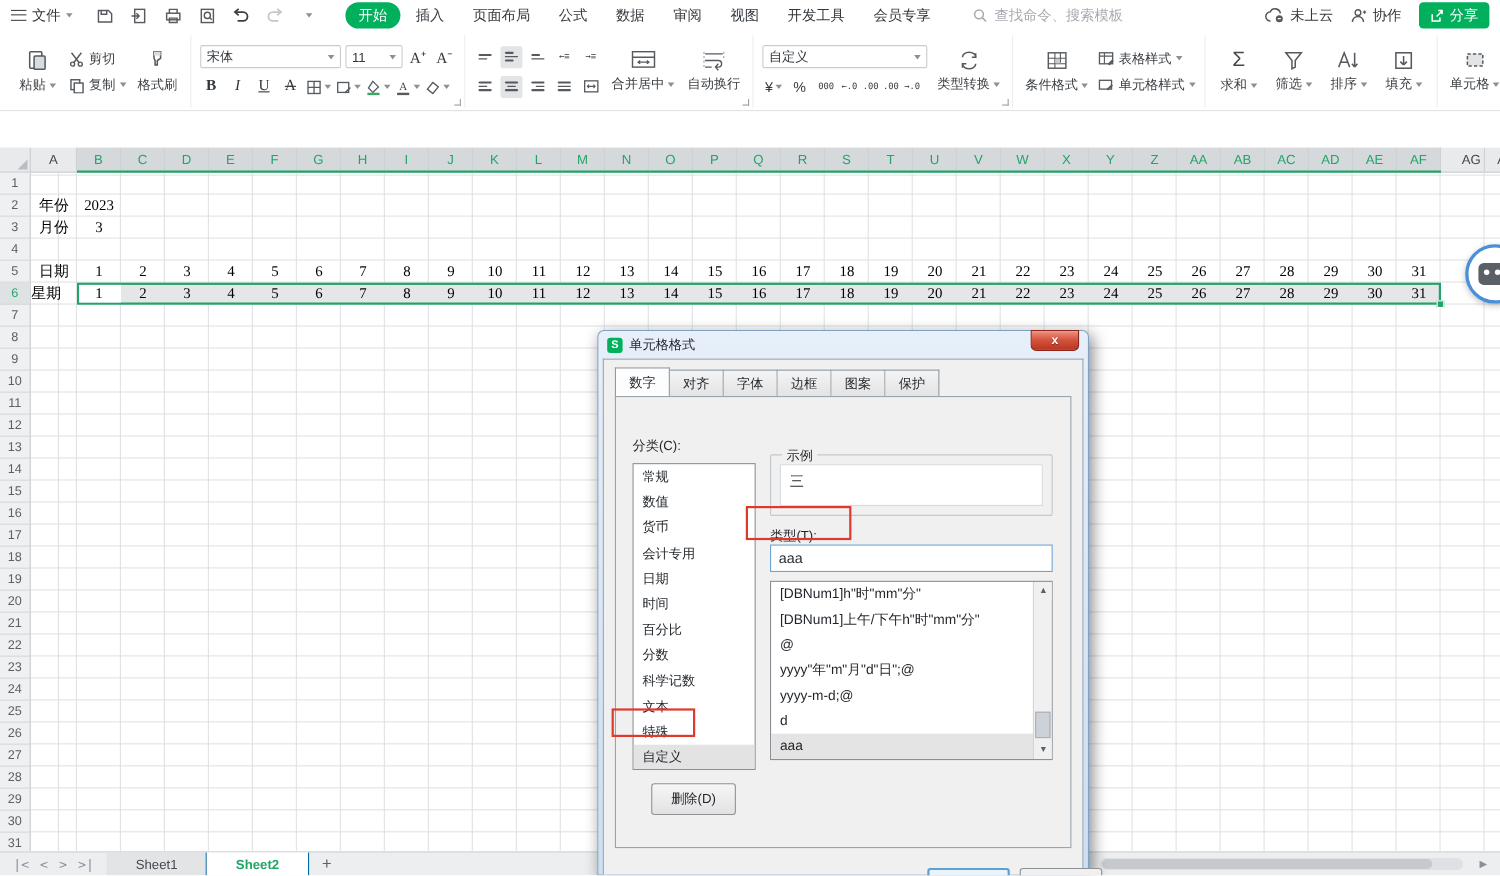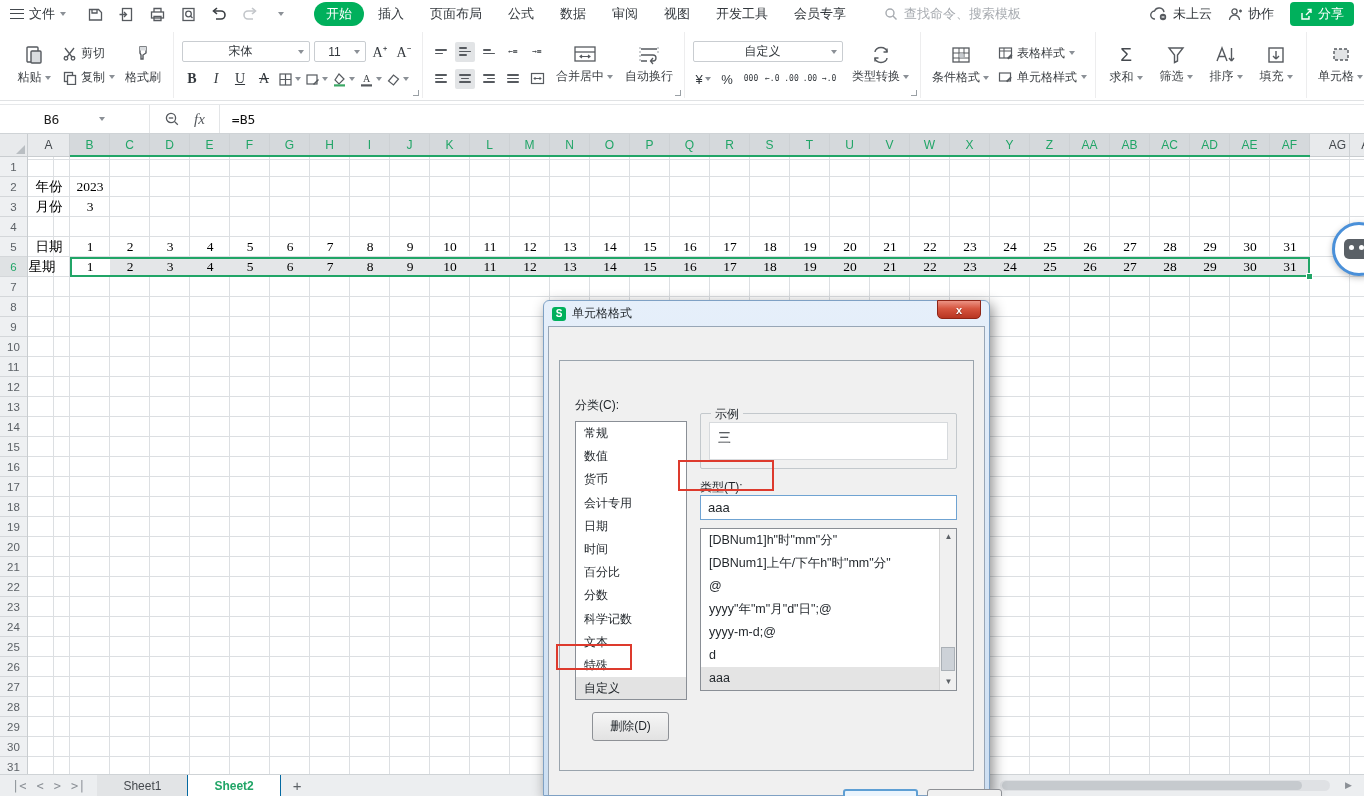--- a/index.html
+++ b/index.html
@@ -26,21 +26,21 @@
   
   .ribbon { position:absolute; left:0; top:28px; width:100%; height:73px; background:#fff; border-bottom:1px solid #e0e2e4; display:flex; align-items:stretch; padding:4px 0 2px 4px; }
   .rgroup { position:relative; display:flex; align-items:center; gap:6px; padding:0 8px; border-right:1px solid #ededee; }
   .rgroup:last-child { border-right:none; }
   .launcher { position:absolute; right:3px; bottom:2px; width:6px; height:6px; border-right:1.4px solid #9aa0a5; border-bottom:1.4px solid #9aa0a5; }
   .bigbtn { display:flex; flex-direction:column; align-items:center; justify-content:center; gap:3px; min-width:44px; padding:2px 3px; font-size:12px; color:#3b3f43; white-space:nowrap; }
   .bigbtn .lbl { display:flex; align-items:center; gap:3px; }
   .stackcol { display:flex; flex-direction:column; justify-content:center; gap:7px; }
   .minirow { display:flex; align-items:center; gap:4px; font-size:12px; white-space:nowrap; }
   .combo { height:21px; border:1px solid #c9cdd1; border-radius:2px; background:#fff; display:flex; align-items:center; padding:0 5px; gap:5px; font-size:12px; color:#33383d; }
-  .combo .fill { flex:1;text-align:center; }
+  .combo .fill { flex:1; }
   .sbtn { min-width:20px; height:20px; display:flex; align-items:center; justify-content:center; gap:2px; border-radius:2px; font-size:13px; color:#33383d; }
   .sbtn.on { background:#e2e4e6; }
   .glyph { font-weight:bold; font-family:"Liberation Serif",serif; font-size:14px; }
   .u { text-decoration:underline; } .st { text-decoration:line-through; }
   .bars { display:inline-flex; flex-direction:column; gap:2px; }
   .bars i { display:block; height:1.6px; background:#565a5f; border-radius:1px; }
   .tinytxt { font-size:8px; line-height:8px; text-align:center; color:#33383d; font-family:"DejaVu Sans Mono",monospace; }
   
   .fbar { position:absolute; left:0; top:104px; width:100%; height:30px; background:#fff; border-top:1px solid #e6e8ea; border-bottom:1px solid #cfd3d6; display:flex; align-items:center; }
   .namebox { width:150px; height:100%; display:flex; align-items:center; justify-content:center; gap:40px; border-right:1px solid #e3e5e7; font-family:"DejaVu Sans Mono",monospace; font-size:13px; color:#222; }
@@ -537,35 +537,20 @@
           </svg>
         <span class="lbl">
             <span>单元格</span>
             <span class="caret"></span>
           </span>
       </div>
 
     </div>
   </div>
 
-  <div class="fbar">
-    <div class="namebox">
-      <span>B6</span>
-      <span class="caret"></span>
-    </div>
-    <div class="fx-zone">
-      <svg class="ic" width="16" height="16" viewBox="0 0 16 16">
-          <circle cx="7" cy="7" r="4.6" fill="none" stroke="#55595e" stroke-width="1.3"></circle>
-          <path d="M4.8 7h4.4" stroke="#55595e" stroke-width="1.3"></path>
-          <path d="M10.4 10.4l3.4 3.4" stroke="#55595e" stroke-width="1.3"></path>
-        </svg>
-      <span class="fx">fx</span>
-    </div>
-    <div class="formula">=B5</div>
-  </div>
 
   <div id="grid-area">
     <div id="col-headers">
         <div class="col-h" style="left: 28px; width: 42px;">A</div>
         <div class="col-h sel" style="left: 70px; width: 40px;">B</div>
         <div class="col-h sel" style="left: 110px; width: 40px;">C</div>
         <div class="col-h sel" style="left: 150px; width: 40px;">D</div>
         <div class="col-h sel" style="left: 190px; width: 40px;">E</div>
         <div class="col-h sel" style="left: 230px; width: 40px;">F</div>
         <div class="col-h sel" style="left: 270px; width: 40px;">G</div>
@@ -736,20 +721,28 @@
 
   <div class="dialog">
     <div class="dlg-title">
       <span class="dlg-appicon">S</span>
       <span>单元格格式</span>
     </div>
     <div class="dlg-close">
         <span>x</span>
       </div>
     <div class="dlg-client">
+      <div class="dlg-tabs" id="dlg-tabs">
+          <div class="dlg-tab active">数字</div>
+          <div class="dlg-tab">对齐</div>
+          <div class="dlg-tab">字体</div>
+          <div class="dlg-tab">边框</div>
+          <div class="dlg-tab">图案</div>
+          <div class="dlg-tab">保护</div>
+        </div>
       <div class="dlg-panel">
         <span class="dlg-label" style="left:15px;top:36px;">分类(C):</span>
         <div class="cat-list" id="cat-list">
             <div class="cat-item">常规</div>
             <div class="cat-item">数值</div>
             <div class="cat-item">货币</div>
             <div class="cat-item">会计专用</div>
             <div class="cat-item">日期</div>
             <div class="cat-item">时间</div>
             <div class="cat-item">百分比</div>

